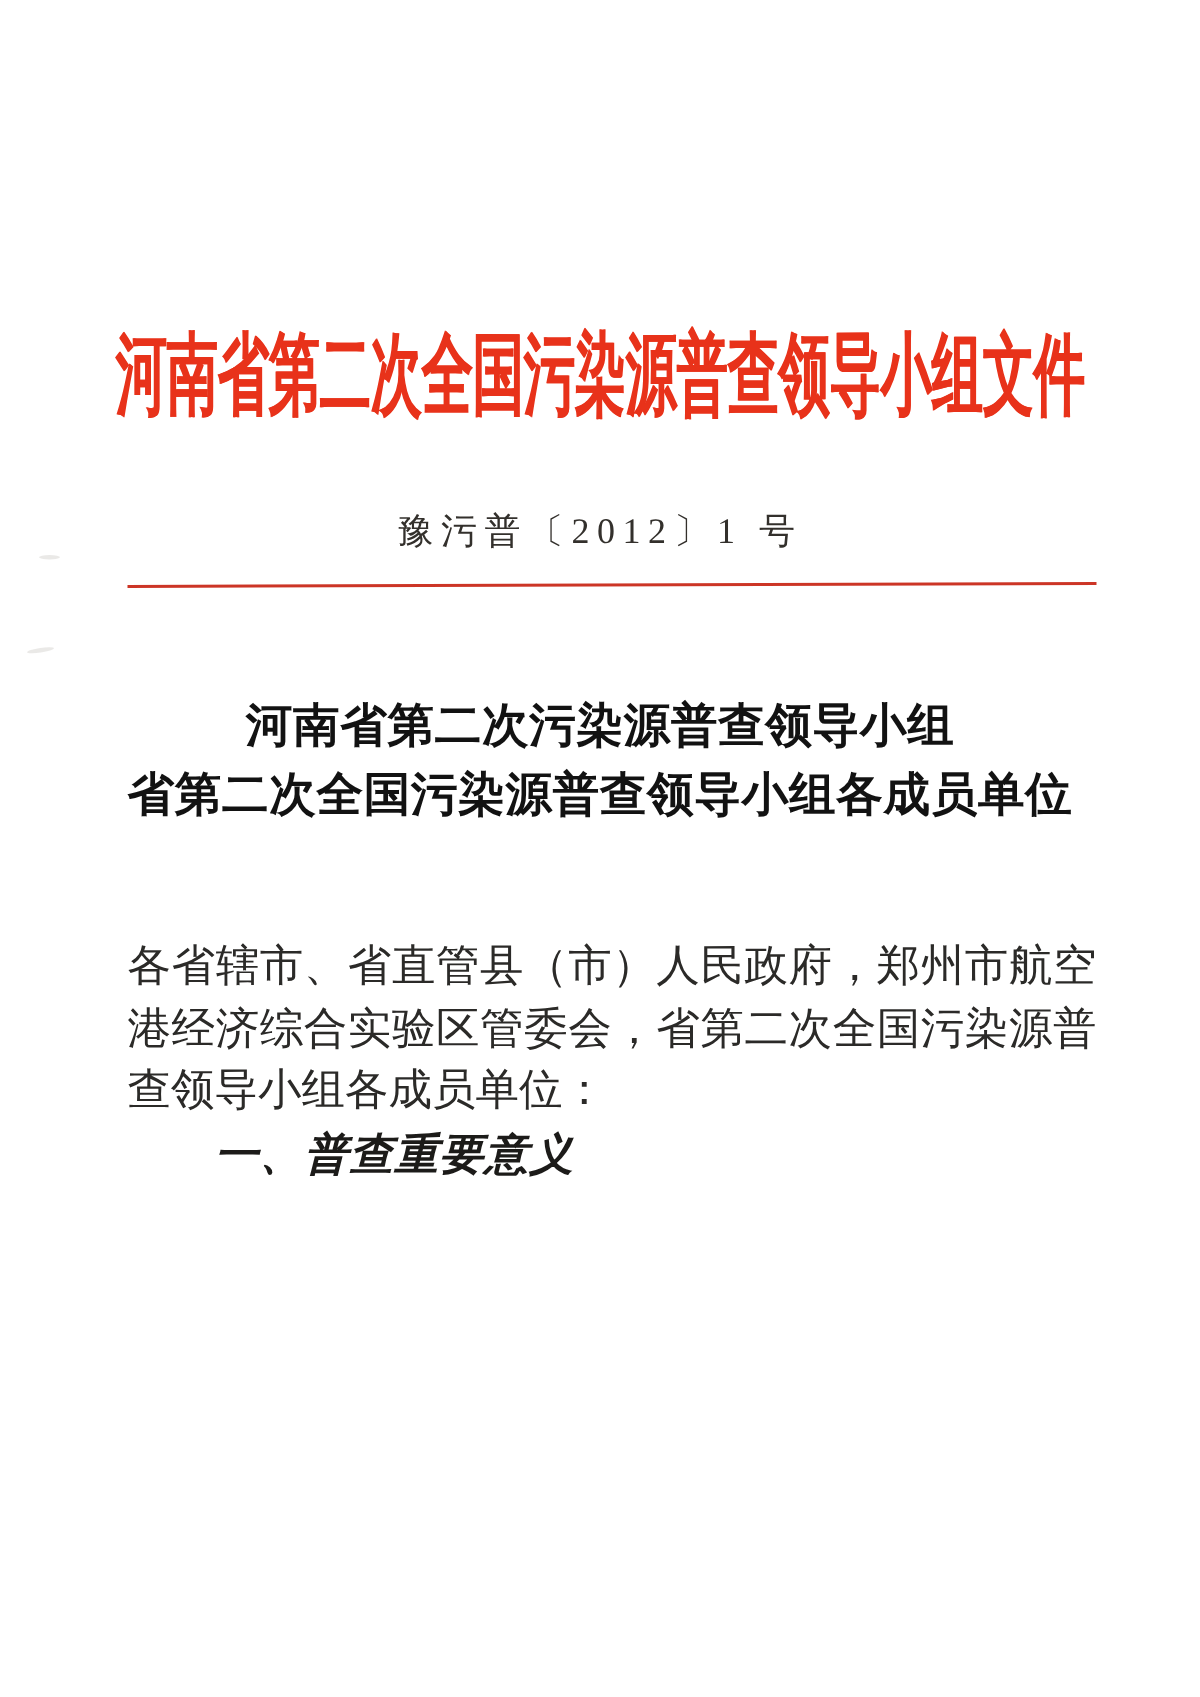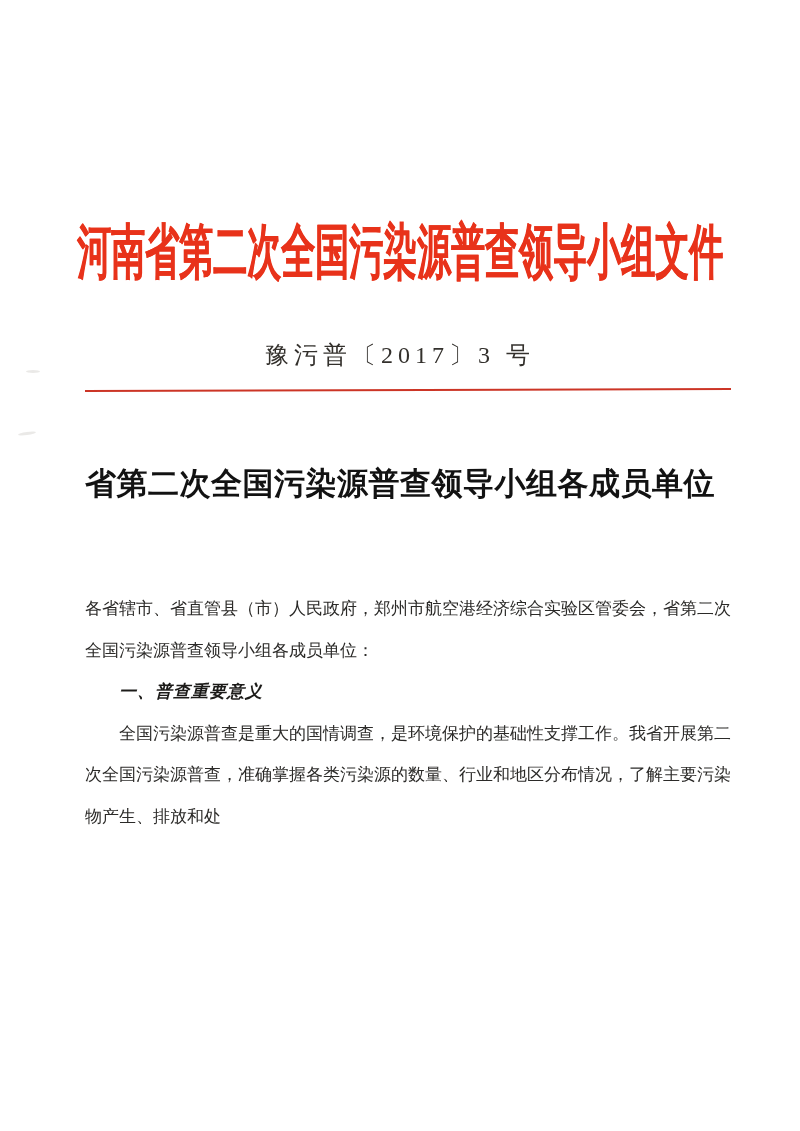--- a/index.html
+++ b/index.html
@@ -71,24 +71,24 @@
     font-weight: bold;
     font-size: 31px;
     line-height: 46px;
     color: #121212;
     letter-spacing: 0.5px;
   }
 
   
   .body {
     position: absolute;
-    top: 588px;
+    top: 624px;
     left: 85px;
     width: 646px;
-    font-size: 17px;
+    font-size: 29px;
     line-height: 41.5px;
     color: var(--body-text, #2b2a28);
     text-align: justify;
     text-justify: inter-character;
   }
   .para {
     margin: 0;
     padding: 0;
   }
   .para.indent {
@@ -128,32 +128,32 @@
   .artifact.b3 { top: 1120px; left: 620px; width: 60px;  height: 2px; border-radius: 2px; opacity: 0.35; }
   .artifact.b4 { top: 1112px; left: 770px; width: 22px;  height: 3px; transform: rotate(18deg); opacity: 0.5; }
 </style>
 </head>
 <body>
 
 <div class="page">
 
   <div class="letterhead">河南省第二次全国污染源普查领导小组文件</div>
 
-  <div class="doc-number">豫污普〔2017〕3 号</div>
+  <div class="doc-number">豫污普〔2012〕1 号</div>
 
   <div class="red-rule"></div>
 
   <div class="main-title">
+    <div>河南省第二次污染源普查领导小组</div>
     <div>省第二次全国污染源普查领导小组各成员单位</div>
   </div>
 
   <div class="body">
     <p class="para salutation">各省辖市、省直管县（市）人民政府，郑州市航空港经济综合实验区管委会，省第二次全国污染源普查领导小组各成员单位：</p>
     <p class="para heading indent">一、普查重要意义</p>
-    <p class="para indent">全国污染源普查是重大的国情调查，是环境保护的基础性支撑工作。我省开展第二次全国污染源普查，准确掌握各类污染源的数量、行业和地区分布情况，了解主要污染物产生、排放和处</p>
   </div>
 
   <div class="page-number">— 1 —</div>
 
   <div class="artifact a1"></div>
   <div class="artifact a2"></div>
   <div class="artifact a3"></div>
   <div class="artifact b1"></div>
   <div class="artifact b2"></div>
   <div class="artifact b3"></div>

